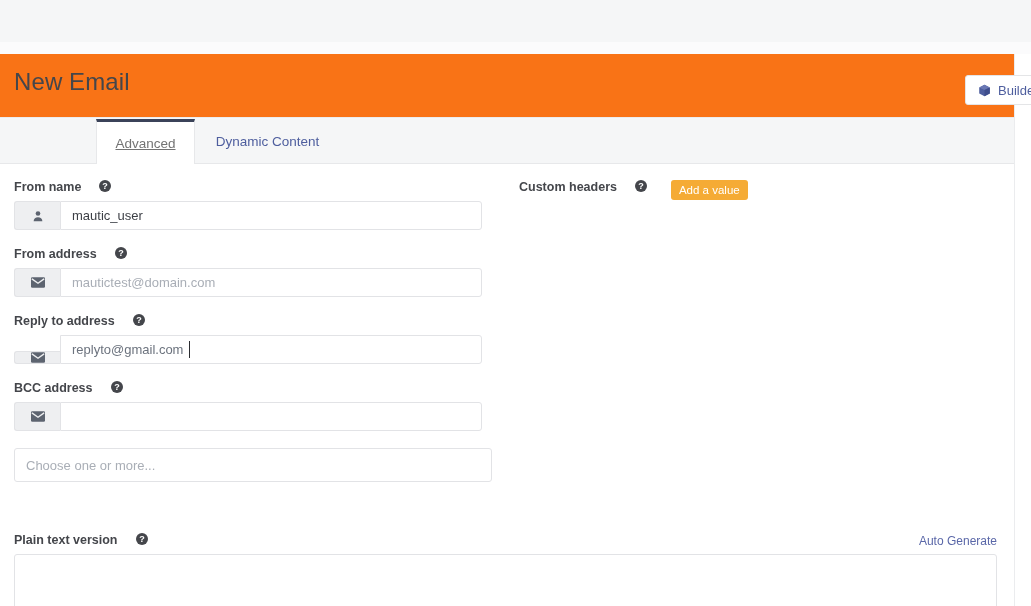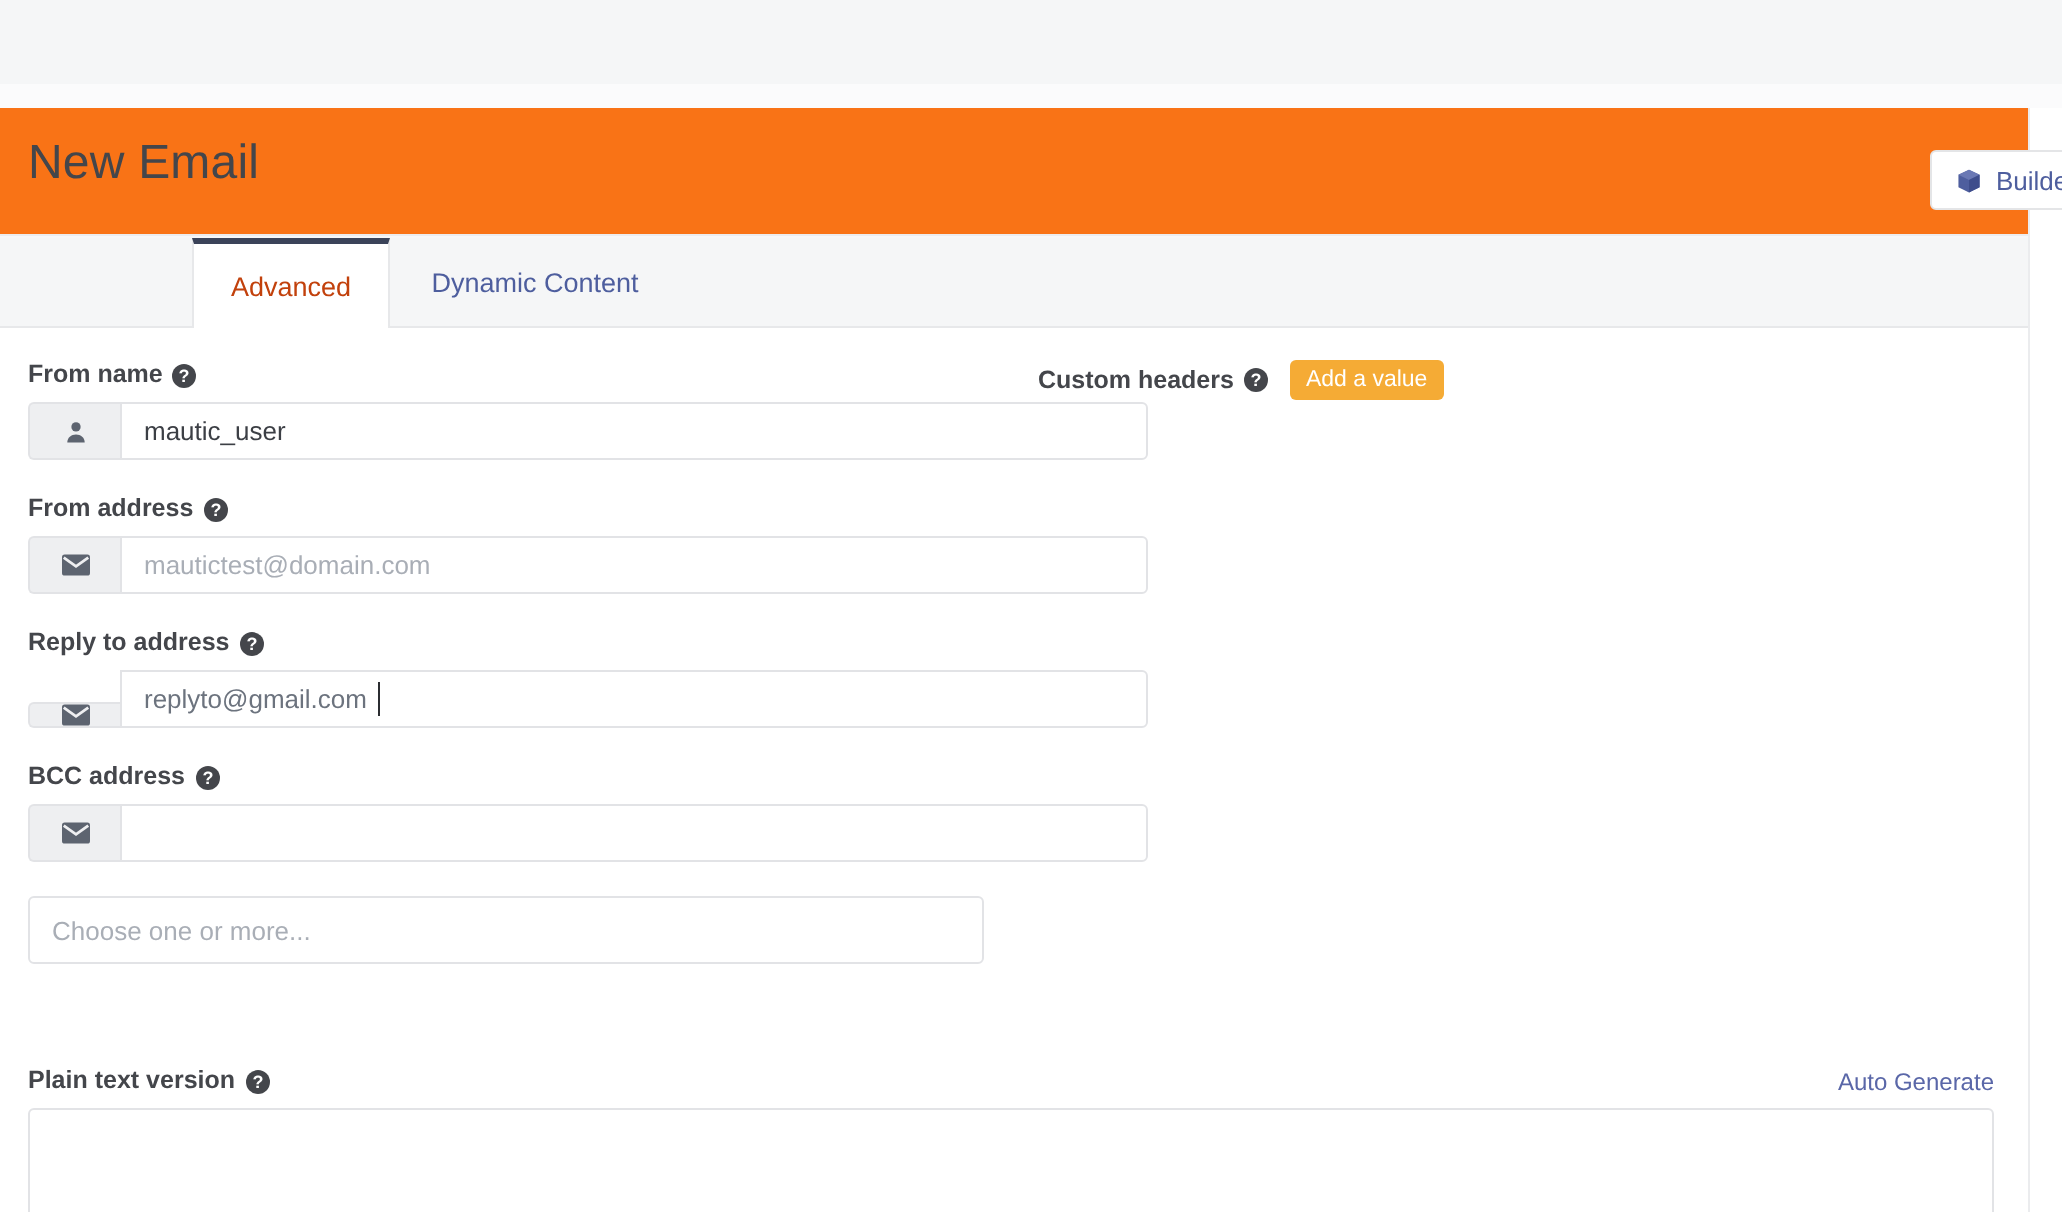--- a/index.html
+++ b/index.html
@@ -66,25 +66,26 @@
     position: absolute; top: 0;
     height: 45px;
     display: flex; align-items: center; justify-content: center;
     font-size: 13.5px;
     color: #4e5e9e;
     cursor: pointer;
     white-space: nowrap;
   }
   .tab.active {
     background: #ffffff;
-    color: #c2410c;
+    color: #737373;
     border-left: 1px solid #e7e8ea;
     border-right: 1px solid #e7e8ea;
     border-top: 3px solid #3b4359;
     height: 46px;
+    text-decoration: underline;
   }
   #tab-theme    { left: 14px;  width: 82px; }
   #tab-advanced { left: 96px;  width: 99px; }
   #tab-dynamic  { left: 195px; width: 145px; }
 
   
   #content {
     position: absolute; left: 0; top: 164px;
     width: 1014px; height: 442px;
     background: #ffffff;
@@ -98,21 +99,21 @@
     border-left: 1px solid #ebecee;
   }
 
   
   .col-left  { position: absolute; left: 14px;  top: 16px;  width: 478px; }
   .col-right { position: absolute; left: 519px; top: 16px;  width: 478px; }
 
   .form-group { margin-bottom: 17px; }
 
   .control-label {
-    display: flex; align-items: center; gap: 5px;
+    display: flex; gap: 18px;
     font-size: 12.5px;
     font-weight: bold;
     color: #44464b;
     margin-bottom: 6px;
     line-height: 15px;
   }
   .label-row {
     display: flex; align-items: center; justify-content: space-between;
     margin-bottom: 6px;
   }
@@ -121,21 +122,21 @@
   .help-icon {
     display: inline-flex;
     width: 12px; height: 12px;
     flex: none;
   }
   .help-icon svg { display: block; }
 
   
   .input-group {
     display: flex;
-    width: 560px;
+    width: 468px;
     height: 29px;
   }
   .input-addon {
     width: 46px;
     display: flex; align-items: center; justify-content: center;
     background: #eeeff1;
     border: 1px solid #e2e3e6;
     border-right: none;
     border-radius: 3px 0 0 3px;
     color: #5d6470;

